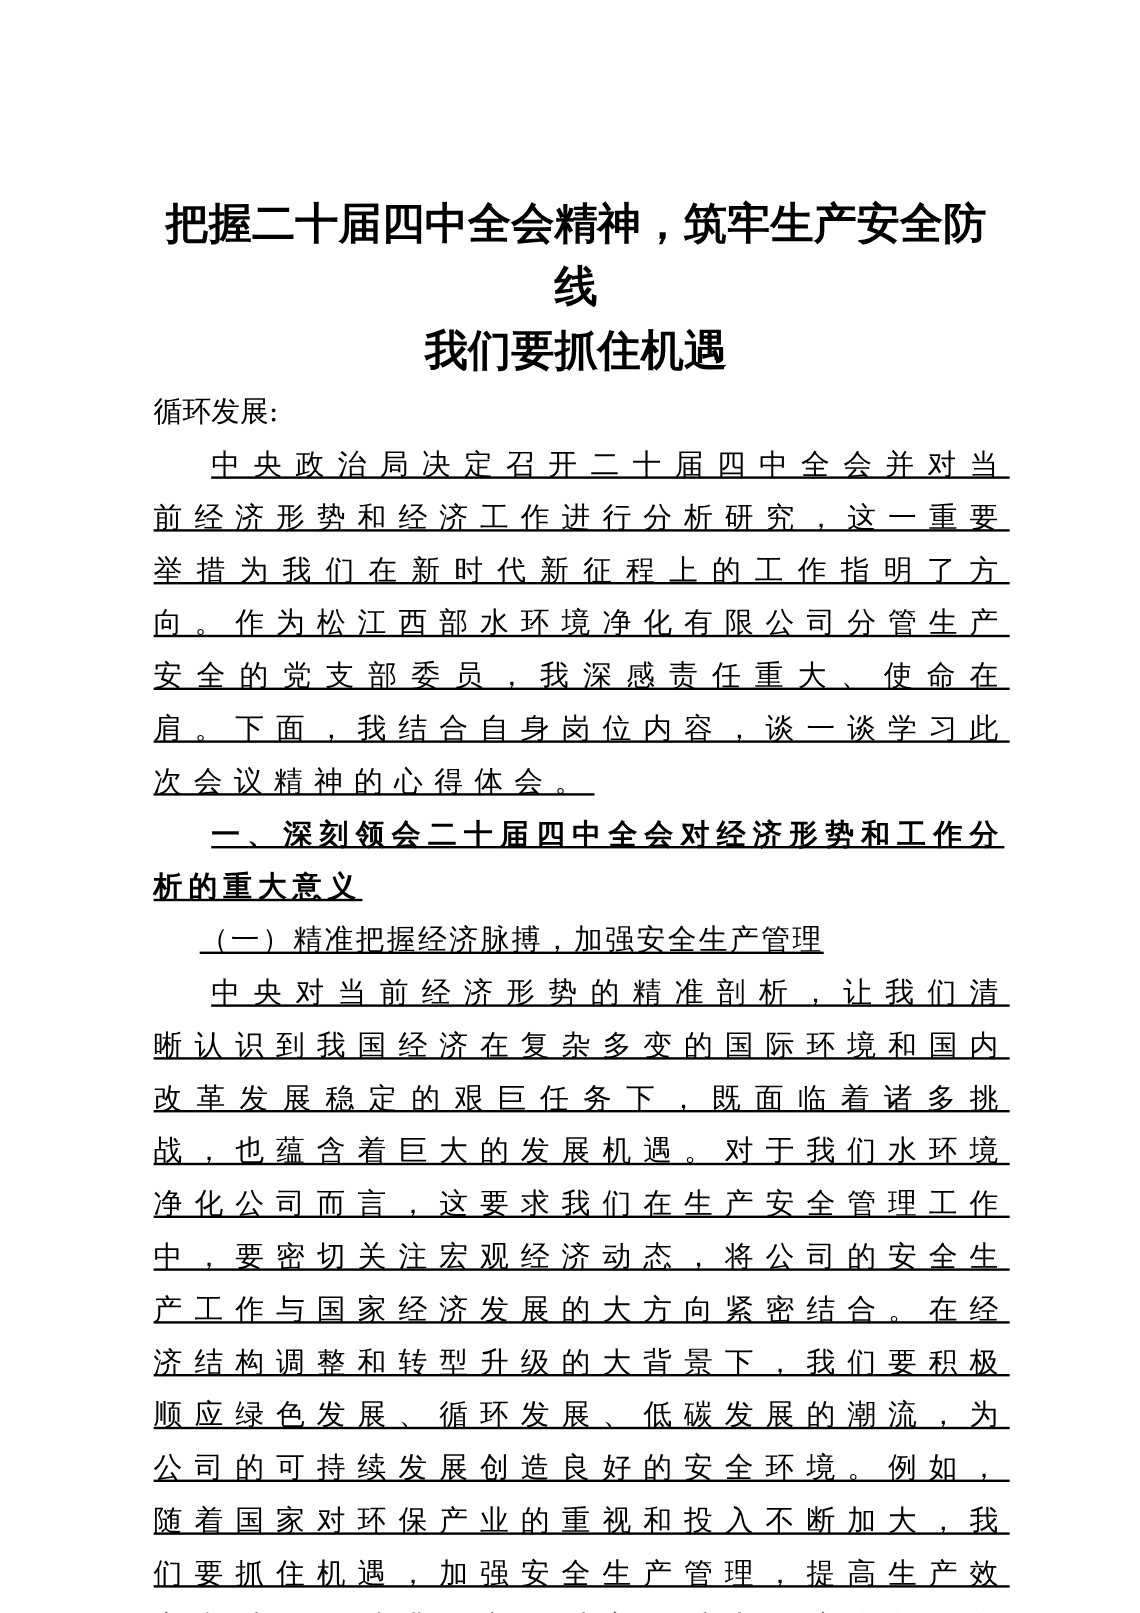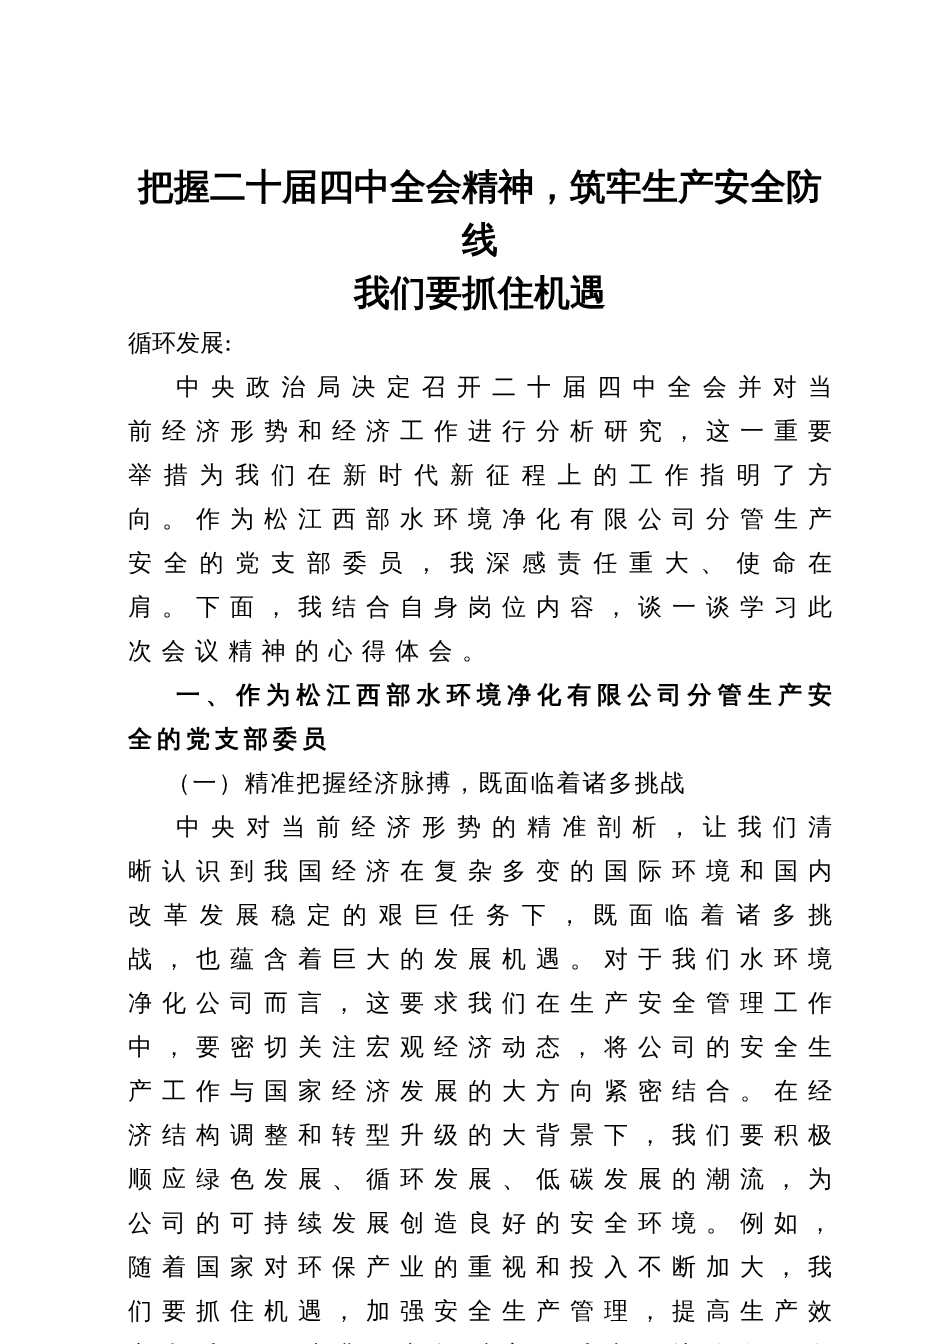--- a/index.html
+++ b/index.html
@@ -30,20 +30,21 @@
     margin-top: 2px;
   }
   .para {
     margin: 0;
     font-size: 24px;
     line-height: 44px;
     text-indent: 2em;
     text-align: justify;
     letter-spacing: 9.4px;
     margin-right: -9.4px;
+    text-decoration: underline;
   }
   .para.heading-1 {
     font-family: "DejaVu Sans", "Liberation Sans", sans-serif;
     font-weight: bold;
     letter-spacing: 5.0px;
     margin-right: -5px;
   }
   .para.heading-2 {
     letter-spacing: 2px;
     text-indent: 1.6em;
@@ -53,17 +54,17 @@
 <body>
 
 <div class="page">
   <div class="content">
     <h1 class="title">
       <span>把握二十届四中全会精神，筑牢生产安全防线</span>
       <span>我们要抓住机遇</span>
     </h1>
     <p class="salutation">循环发展:</p>
     <p class="para">中央政治局决定召开二十届四中全会并对当前经济形势和经济工作进行分析研究，这一重要举措为我们在新时代新征程上的工作指明了方向。作为松江西部水环境净化有限公司分管生产安全的党支部委员，我深感责任重大、使命在肩。下面，我结合自身岗位内容，谈一谈学习此次会议精神的心得体会。</p>
-    <p class="para heading-1">一、作为松江西部水环境净化有限公司分管生产安全的党支部委员</p>
-    <p class="para heading-2">（一）精准把握经济脉搏，既面临着诸多挑战</p>
+    <p class="para heading-1">一、深刻领会二十届四中全会对经济形势和工作分析的重大意义</p>
+    <p class="para heading-2">（一）精准把握经济脉搏，加强安全生产管理</p>
     <p class="para">中央对当前经济形势的精准剖析，让我们清晰认识到我国经济在复杂多变的国际环境和国内改革发展稳定的艰巨任务下，既面临着诸多挑战，也蕴含着巨大的发展机遇。对于我们水环境净化公司而言，这要求我们在生产安全管理工作中，要密切关注宏观经济动态，将公司的安全生产工作与国家经济发展的大方向紧密结合。在经济结构调整和转型升级的大背景下，我们要积极顺应绿色发展、循环发展、低碳发展的潮流，为公司的可持续发展创造良好的安全环境。例如，随着国家对环保产业的重视和投入不断加大，我们要抓住机遇，加强安全生产管理，提高生产效率和质量，以满足市场对高品质水环境净化服务的需求。</p>
   </div>
 </div>
 
 </body></html>

